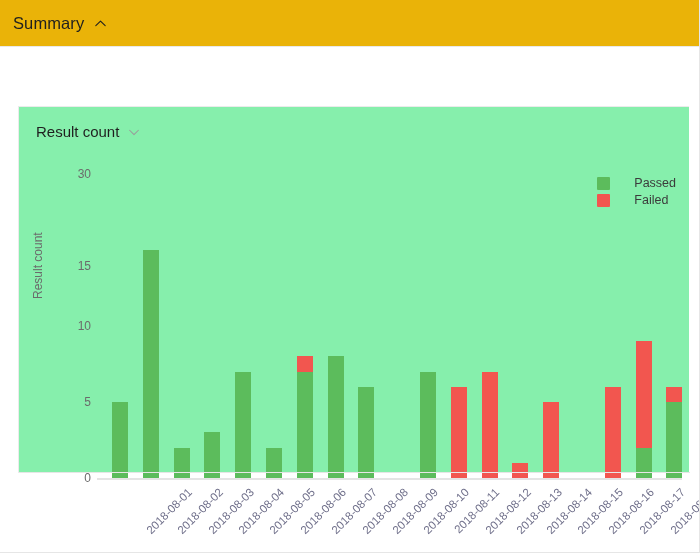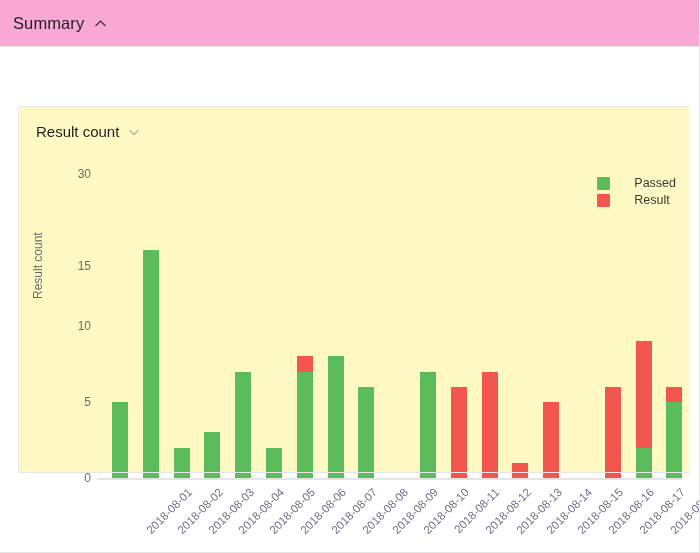--- a/index.html
+++ b/index.html
@@ -47,21 +47,21 @@
   }
   .back-icon { display: block; width: 17px; height: 17px; }
   .back-label {
     font-size: 14.5px;
     color: #212121;
   }
 
   
   .summary-bar {
     height: 47px;
-    background: #f9a8d4;
+    background: #eab308;
     display: flex;
     align-items: center;
     padding-left: 13px;
     border-bottom: 1px solid #e9e9e9;
   }
   .summary-label {
     font-size: 16.5px;
     color: #1f1f1f;
     letter-spacing: .1px;
   }
@@ -71,21 +71,21 @@
     display: block;
   }
 
   
   .chart-card {
     position: absolute;
     left: 18px;
     top: 106px;
     width: 671px;
     height: 367px;
-    background: #fef9c3;
+    background: #86efac;
     border: 1px solid #ebebeb;
     border-bottom: none;
     border-right: none;
     padding-left: 44px;
   }
   .metric-select {
     position: absolute;
     left: 17px; top: 16px;
     display: flex;
     align-items: center;
@@ -216,21 +216,21 @@
       </span>
     </div>
 
     <div class="legend">
         <div class="legend-item">
           <span class="legend-swatch" style="background: rgb(92, 188, 92);"></span>
           <span class="legend-text">Passed</span>
         </div>
         <div class="legend-item">
           <span class="legend-swatch" style="background: rgb(242, 86, 79);"></span>
-          <span class="legend-text">Result</span>
+          <span class="legend-text">Failed</span>
         </div>
       </div>
 
     <div class="plot-wrap">
       <div class="y-axis-title">Result count</div>
       <div class="ytick-col">
           <div class="ytick" style="top: 371px;">0</div>
           <div class="ytick" style="top: 295px;">5</div>
           <div class="ytick" style="top: 219px;">10</div>
           <div class="ytick" style="top: 159px;">15</div>

